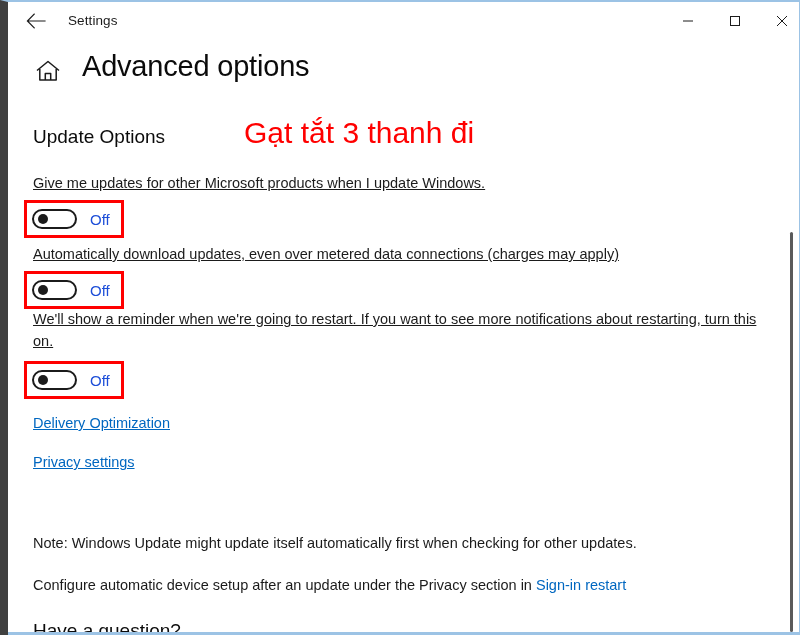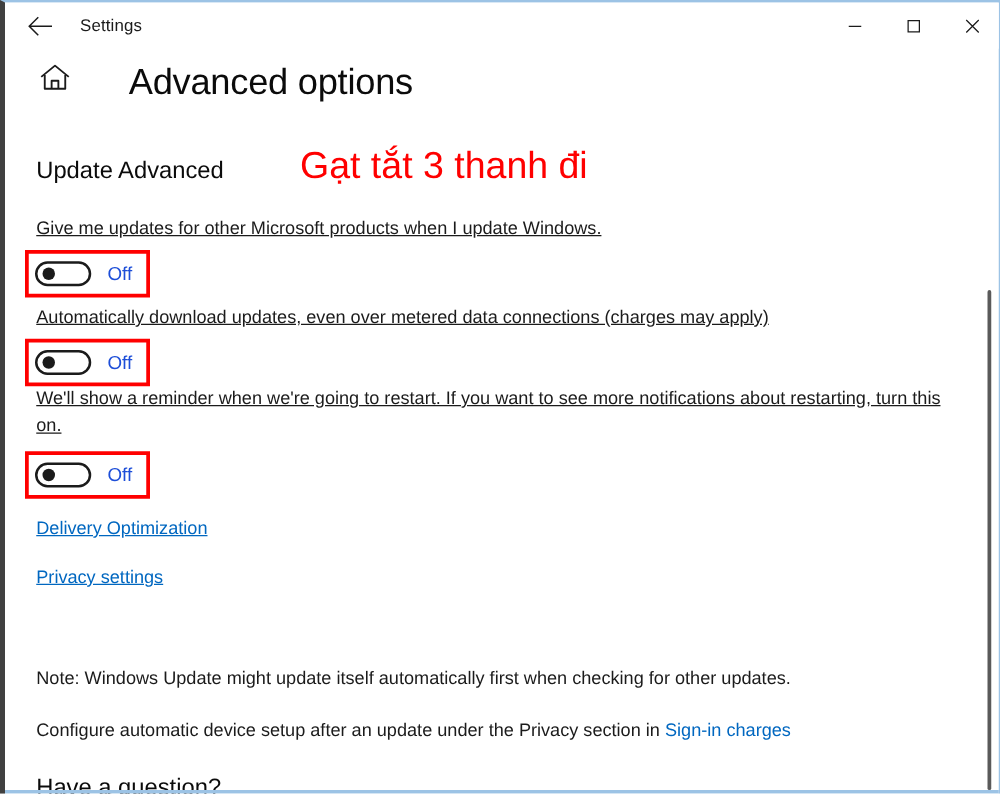--- a/index.html
+++ b/index.html
@@ -10,21 +10,21 @@
     overflow: hidden;
     background: #ffffff;
     font-family: "Liberation Sans", sans-serif;
   }
 
   #app {
     position: relative;
     width: 800px;
     height: 635px;
     background: #ffffff;
-    border-left: 4px solid #404040;
+    border-left: 8px solid #404040;
     border-top: 2px solid #9cc3e5;
     border-right: 1px solid #9cc3e5;
     overflow: hidden;
   }
 
   
   .titlebar {
     position: absolute;
     top: 0; left: 0;
     width: 797px;
@@ -67,22 +67,21 @@
     justify-content: center;
     cursor: pointer;
   }
 
   
   .page-head {
     position: absolute;
     top: 48px;
     left: 0;
     display: flex;
-    align-items: flex-start;
-    gap: 25px;
+    align-items: flex-end;
   }
   .home-icon {
     width: 44px;
     margin-left: 18px;
     display: flex;
     align-items: center;
     justify-content: center;
     cursor: pointer;
   }
   .page-title {
@@ -272,21 +271,21 @@
         <path d="M2 11.5 L13 2.5 L24 11.5" stroke="#1b1b1b" stroke-width="1.5" fill="none" stroke-linejoin="round"></path>
         <path d="M4.8 10 L4.8 21 L21.2 21 L21.2 10" stroke="#1b1b1b" stroke-width="1.5" fill="none" stroke-linejoin="round"></path>
         <path d="M10.3 21 L10.3 14.6 L15.7 14.6 L15.7 21" stroke="#1b1b1b" stroke-width="1.5" fill="none" stroke-linejoin="round"></path>
       </svg>
     </div>
     <span class="page-title">Advanced options</span>
   </div>
 
   <div class="content">
 
-    <div class="section-head">Update Advanced</div>
+    <div class="section-head">Update Options</div>
 
     <div class="annotation">Gạt tắt 3 thanh đi</div>
 
     <div class="setting-label" style="top:60px;">Give me updates for other Microsoft products when I update Windows.</div>
     <div class="toggle-wrap" style="top:88px;">
       <div class="toggle">
         <div class="knob"></div>
       </div>
       <span class="toggle-state">Off</span>
     </div>
@@ -306,21 +305,21 @@
       </div>
       <span class="toggle-state">Off</span>
     </div>
 
     <div class="link" style="top:303px;">Delivery Optimization</div>
     <div class="link" style="top:342px;">Privacy settings</div>
 
     <div class="note-text" style="top:420px;">Note: Windows Update might update itself automatically first when checking for other updates.</div>
 
     <div class="note-text" style="top:462px;">
-      <span>Configure automatic device setup after an update under the Privacy section in </span><span class="inline-link">Sign-in charges</span>
+      <span>Configure automatic device setup after an update under the Privacy section in </span><span class="inline-link">Sign-in restart</span>
     </div>
   </div>
 
   <div class="cut-heading">Have a question?</div>
 
   <div class="scrollbar-track">
     <div class="scrollbar-thumb"></div>
   </div>
 
   <div class="bottom-edge"></div>

